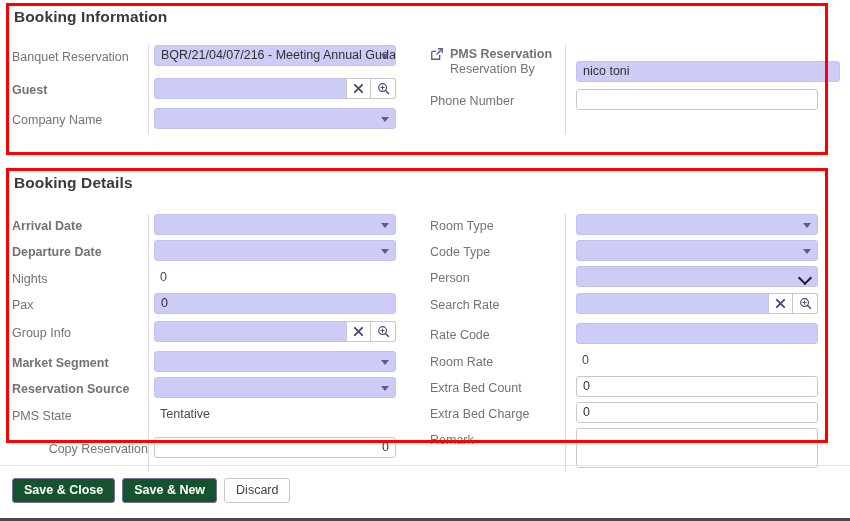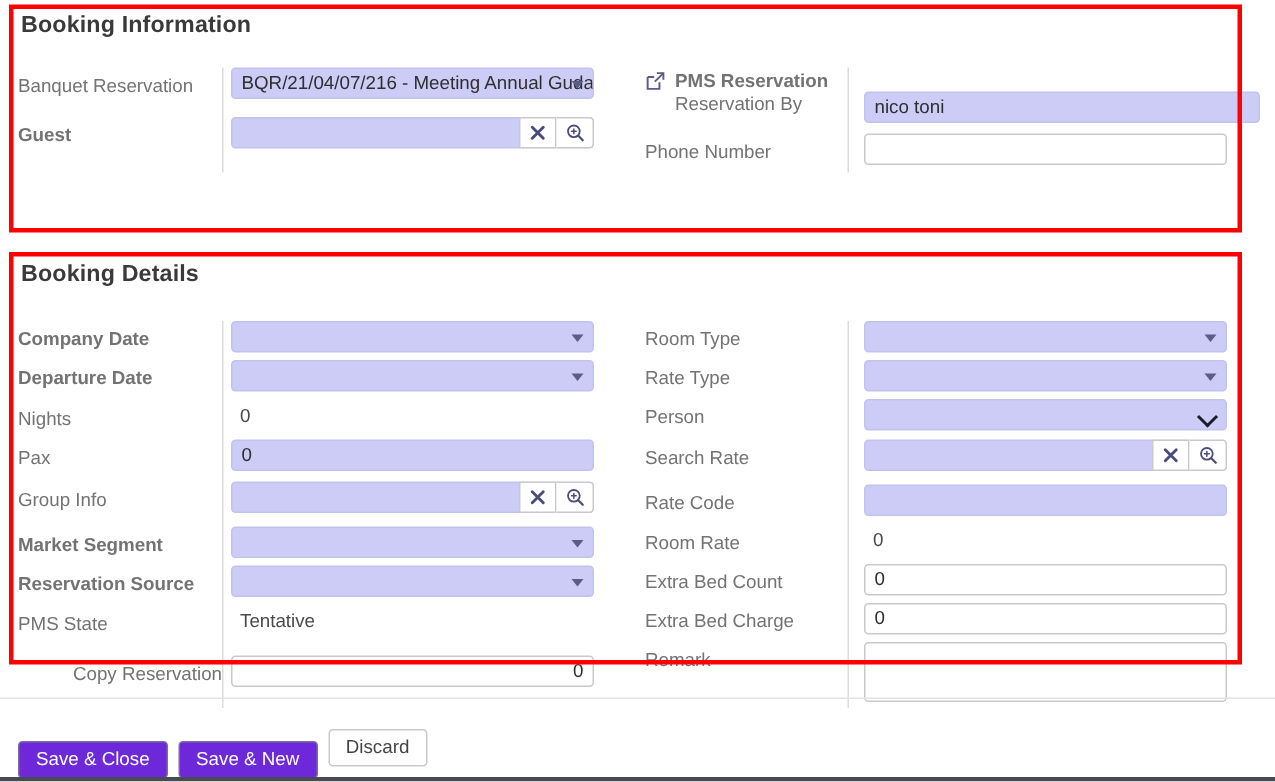--- a/index.html
+++ b/index.html
@@ -213,25 +213,24 @@
     height: 25px;
     padding: 0 11px;
     font-size: 12.5px;
     font-family: "Liberation Sans", sans-serif;
     border-radius: 3px;
     line-height: 23px;
     cursor: pointer;
     white-space: nowrap;
   }
   .btn-primary {
-    background: #6d28d9;
+    background: #14532d;
     border: 1px solid #7a6d9e;
     color: #ffffff;
-    font-weight: normal;
-    margin-top: 16px;
+    font-weight: bold;
   }
   .btn-ghost {
     background: #ffffff;
     border: 1px solid #c9c9c9;
     color: #444444;
   }
   .page-bottom-rule {
     position: absolute;
     left: 0; top: 518px;
     width: 850px; height: 3px;
@@ -277,20 +276,29 @@
                     <circle cx="6" cy="6" r="4.2" fill="none" stroke="#4c4c7a" stroke-width="1.3"></circle>
                     <path d="M4.3 6 H7.7 M6 4.3 V7.7" stroke="#4c4c7a" stroke-width="1.1" stroke-linecap="round"></path>
                     <path d="M9.2 9.2 L12.4 12.4" stroke="#4c4c7a" stroke-width="1.6" stroke-linecap="round"></path>
                   </svg>
                 </div>
               </div>
             </div>
           </div>
         </div>
 
+        <div class="row" style="margin-top:8px;">
+          <div class="lbl">Company Name</div>
+          <div class="fld">
+            <div class="ctl filled sel w-left">
+              <span class="txt"></span>
+              <span class="caret-sm"></span>
+            </div>
+          </div>
+        </div>
 
       </div>
 
       <div class="col col-right">
 
         <div class="row" style="min-height:34px;">
           <div class="lbl two-line" style="position:relative; padding-left:20px; width:140px; box-sizing:border-box; font-weight:bold; padding-top:2px;">
             <span class="extlink">
               <svg width="14" height="14" viewBox="0 0 16 16">
                 <path d="M2 5 h5 M2 5 v9 h9 v-5" fill="none" stroke="#5c5c8a" stroke-width="1.5"></path>
@@ -319,21 +327,21 @@
 
   <div class="section" style="position:absolute; left:0; top:172px; width:850px;">
 
     <div class="section-title" style="position:absolute; left:14px; top:2px;">Booking Details</div>
 
     <div class="cols" style="position:absolute; left:0; top:42px;">
 
       <div class="col col-left">
 
         <div class="row">
-          <div class="lbl req">Company Date</div>
+          <div class="lbl req">Arrival Date</div>
           <div class="fld">
             <div class="ctl filled sel w-left">
               <span class="txt"></span>
               <span class="caret-sm"></span>
             </div>
           </div>
         </div>
 
         <div class="row" style="margin-top:3px;">
           <div class="lbl req">Departure Date</div>
@@ -424,21 +432,21 @@
           <div class="lbl">Room Type</div>
           <div class="fld">
             <div class="ctl filled sel w-right">
               <span class="txt"></span>
               <span class="caret-sm"></span>
             </div>
           </div>
         </div>
 
         <div class="row" style="margin-top:3px;">
-          <div class="lbl">Rate Type</div>
+          <div class="lbl">Code Type</div>
           <div class="fld">
             <div class="ctl filled sel w-right">
               <span class="txt"></span>
               <span class="caret-sm"></span>
             </div>
           </div>
         </div>
 
         <div class="row" style="margin-top:3px;">
           <div class="lbl">Person</div>

